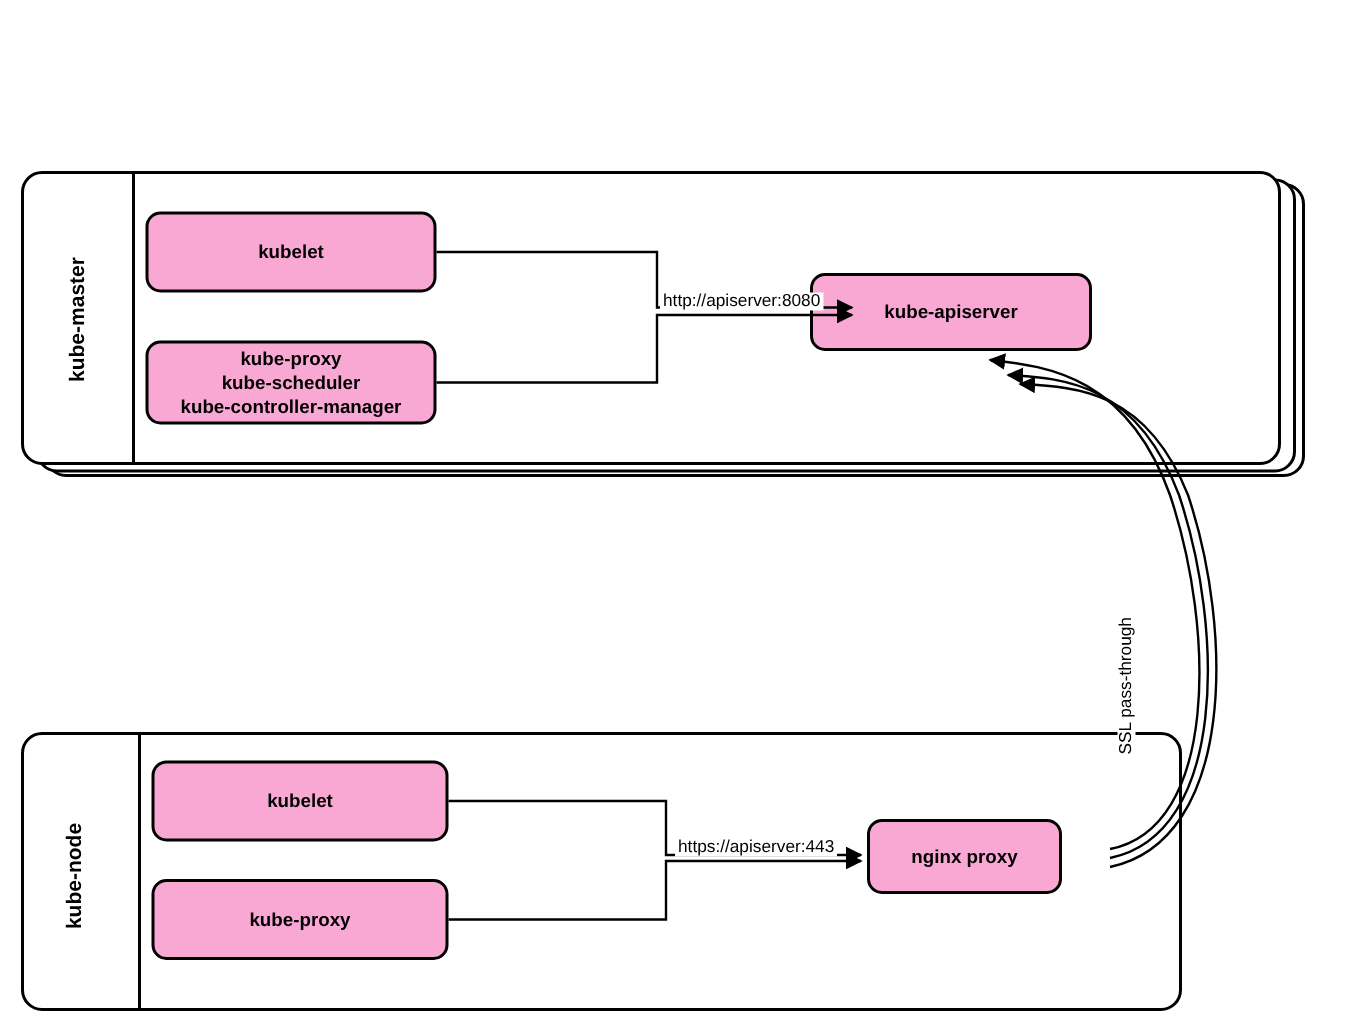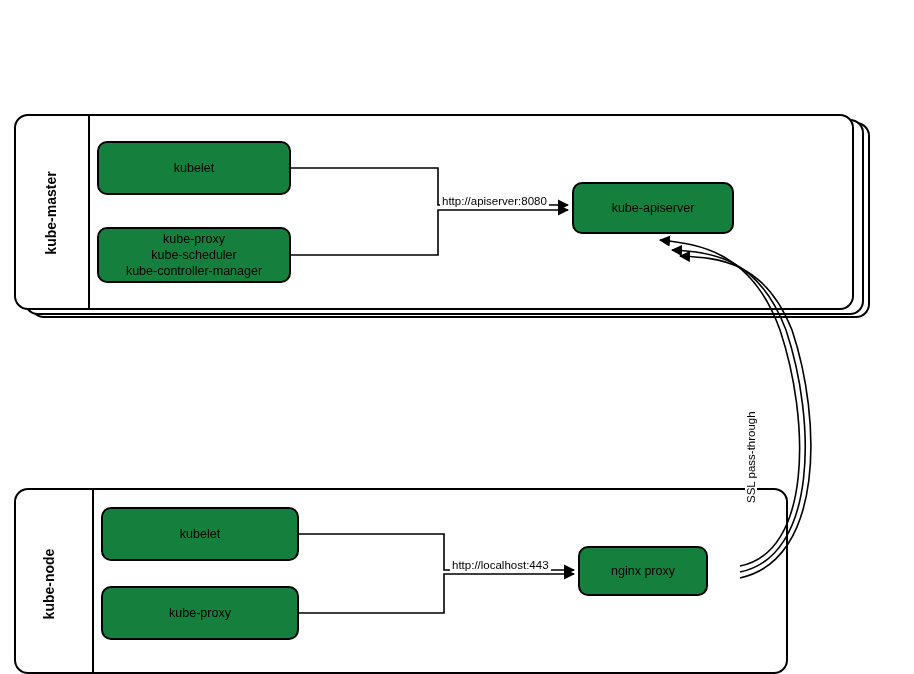--- a/index.html
+++ b/index.html
@@ -50,30 +50,31 @@
   }
   .divider {
     position: absolute;
     background: #000000;
     width: 2px;
   }
   .node-box {
     position: absolute;
     border: 2px solid #000000;
     border-radius: 10px;
-    background: #15803d;
+    background: #f9a8d4;
     box-sizing: border-box;
     display: flex;
     align-items: center;
     justify-content: center;
     text-align: center;
     font-size: 12.5px;
     color: #000000;
     line-height: 1.28;
     white-space: pre-line;
+    font-weight: bold;
   }
   .edge-label {
     position: absolute;
     font-size: 11.5px;
     color: #000000;
     background: #ffffff;
     padding: 0 2px;
     white-space: nowrap;
   }
   .edge-label.vertical {
@@ -102,21 +103,21 @@
     <div class="divider" style="left:72px; top:0px; height:192px;"></div>
   </div>
   <div class="group-label" style="left:-9px; top:205px; width:120px; text-align:center; transform: rotate(-90deg);">kube-master</div>
 
   <div class="node-box" style="left:97px; top:141px; width:194px; height:54px;">kubelet</div>
 
   <div class="node-box" style="left:97px; top:227px; width:194px; height:56px;">kube-proxy
 kube-scheduler
 kube-controller-manager</div>
 
-  <div class="node-box" style="left:572px; top:182px; width:162px; height:52px;">kube-apiserver</div>
+  <div class="node-box" style="left:540px; top:182px; width:188px; height:52px;">kube-apiserver</div>
 
   <div class="group" style="left:14px; top:488px; width:774px; height:186px;">
     <div class="divider" style="left:76px; top:0px; height:182px;"></div>
   </div>
   <div class="group-label" style="left:-11px; top:576px; width:120px; text-align:center; transform: rotate(-90deg);">kube-node</div>
 
   <div class="node-box" style="left:101px; top:507px; width:198px; height:54px;">kubelet</div>
 
   <div class="node-box" style="left:101px; top:586px; width:198px; height:54px;">kube-proxy</div>
 
@@ -139,17 +140,17 @@
       <path d="M 299 613 L 444 613 L 444 574 L 574 574" marker-end="url(#arrow)"></path>
 
       <path d="M 740 566 C 812 552, 810 420, 780 330 C 752 252, 700 244, 660 240" marker-end="url(#arrow)"></path>
       <path d="M 740 572 C 818 556, 816 420, 786 330 C 758 256, 710 252, 672 250" marker-end="url(#arrow)"></path>
       <path d="M 740 578 C 824 560, 822 420, 792 330 C 764 260, 718 258, 680 256" marker-end="url(#arrow)"></path>
     </g>
   </svg>
 
   <div class="edge-label" style="left:440px; top:195px;">http://apiserver:8080</div>
 
-  <div class="edge-label" style="left:450px; top:559px;">http://localhost:443</div>
+  <div class="edge-label" style="left:450px; top:559px;">https://apiserver:443</div>
 
   <div class="edge-label vertical" style="left:745px; top:505px;">SSL pass-through</div>
 
 </div>
 
 </body></html>

